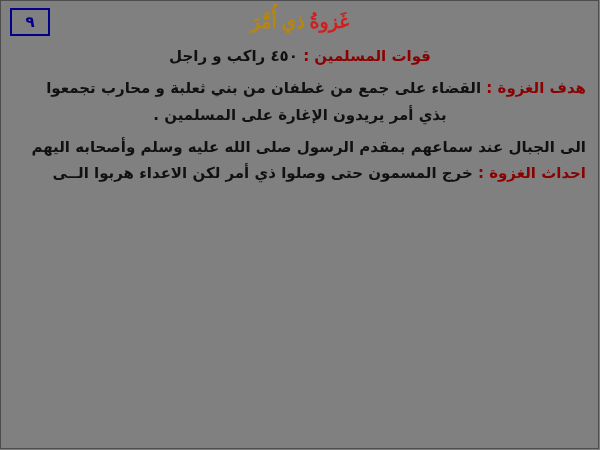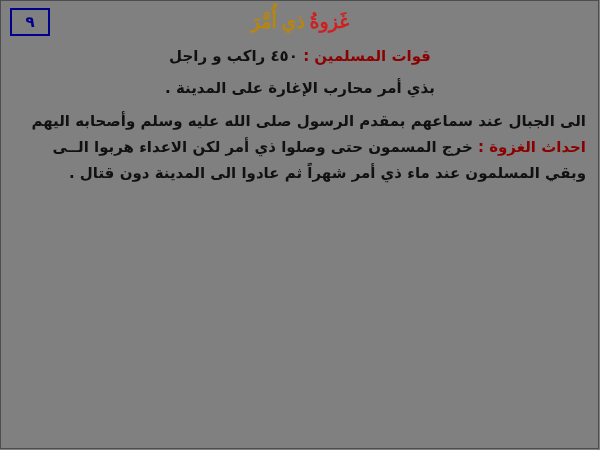--- a/index.html
+++ b/index.html
@@ -111,33 +111,35 @@
     <div class="group">
       <div class="row center-ish">
         <span class="lbl">قوات المسلمين</span>
         <span class="sep">:</span>
         <span class="val">٤٥٠ راكب و راجل</span>
       </div>
     </div>
 
 
     <div class="group spaced">
+      <div class="row r">
+        <span class="lbl">هدف الغزوة</span>
+        <span class="sep">:</span>
+        <span class="val">القضاء على جمع من غطفان من بني ثعلبة و محارب تجمعوا</span>
+      </div>
       <div class="row center-ish">
-        <span class="val">بذي أمر محارب الإغارة على المدينة .</span>
+        <span class="val">بذي أمر يريدون الإغارة على المسلمين .</span>
       </div>
     </div>
 
     <div class="group spaced">
       <div class="row r">
         <span class="val">الى الجبال عند سماعهم بمقدم الرسول صلى الله عليه وسلم  وأصحابه اليهم</span>
       </div>
       <div class="row r">
         <span class="lbl">احداث الغزوة</span>
         <span class="sep">:</span>
         <span class="val">خرج المسمون حتى وصلوا ذي أمر لكن الاعداء هربوا الــى</span>
       </div>
-      <div class="row r">
-        <span class="val">وبقي المسلمون عند ماء ذي أمر شهراً ثم عادوا الى المدينة دون قتال .</span>
-      </div>
     </div>
 
   </div>
 </div>
 
 </body></html>

